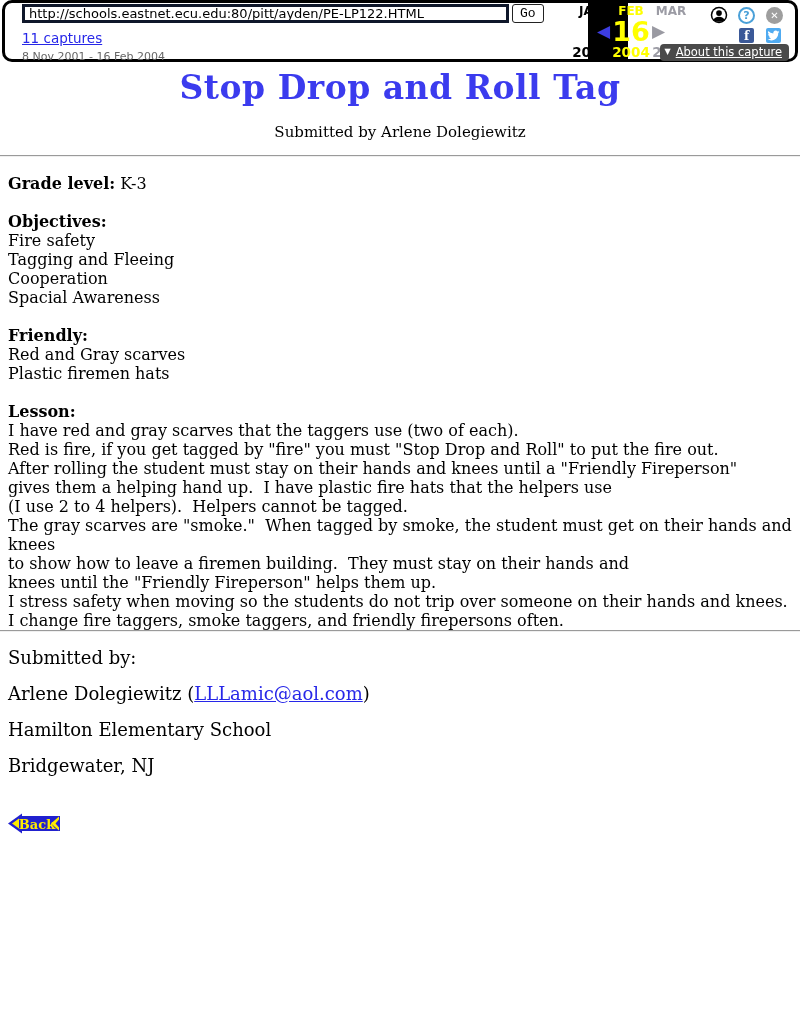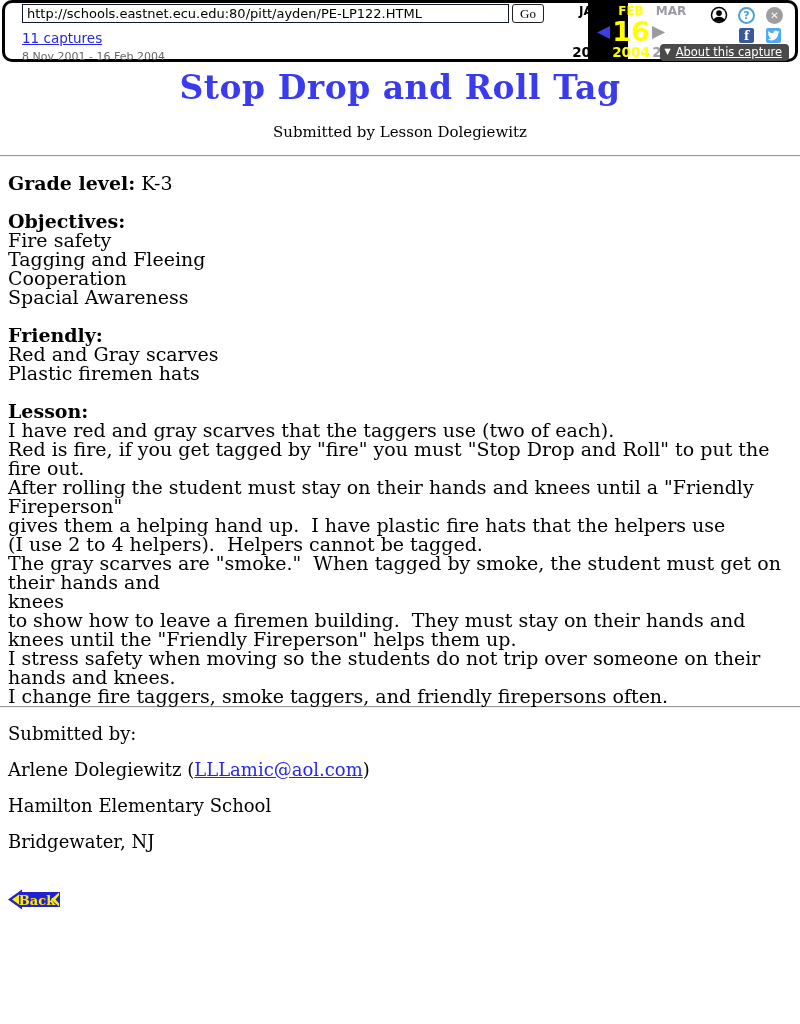--- a/index.html
+++ b/index.html
@@ -4,24 +4,24 @@
 <style>
   html,body{margin:0;padding:0;background:#fff;}
   body{width:800px;min-height:1024px;color:#000;font-family:"DejaVu Serif","Liberation Serif",serif;position:relative;}
 
   
   .wb-toolbar{position:relative;margin:0 2px;height:62px;box-sizing:border-box;
     background:#fff;border:3px solid #000;border-radius:10px;
     font-family:"DejaVu Sans","Liberation Sans",sans-serif;}
   .wb-left{position:absolute;left:17px;top:1px;}
   .wb-urlrow{display:flex;align-items:flex-start;gap:3px;}
-  .wb-url{width:487px;height:19px;box-sizing:border-box;border:1px solid #0f172a;border-radius:0;
+  .wb-url{width:487px;height:19px;box-sizing:border-box;border:3px solid #0f172a;border-radius:0;
     font-family:"DejaVu Sans","Liberation Sans",sans-serif;font-size:13px;padding:0 4px;color:#000;background:#fff;}
   .wb-go{height:19px;box-sizing:border-box;background:#fff;border:1px solid #222;border-radius:3px;
-    font-family:Liberation Serif, serif;font-size:13px;line-height:15px;padding:0 7px;color:#000;}
+    font-family:Liberation Mono, monospace;font-size:13px;line-height:15px;padding:0 7px;color:#000;}
   .wb-captures{display:inline-block;margin-top:7px;font-size:13.5px;font-weight:normal;
     color:var(--link_blue,#2727e8);text-decoration:underline;cursor:pointer;}
   .wb-range{margin-top:3px;font-size:11px;color:var(--range_gray,#666);}
 
   .wb-strip{position:absolute;left:583px;top:0;width:40px;height:56px;background:var(--black,#000);}
   .wb-cal{position:absolute;left:566px;top:0;width:120px;height:56px;display:grid;
     grid-template-columns:40px 40px 40px;grid-template-rows:15px 28px 13px;}
   .wb-cal a{display:block;text-align:center;text-decoration:none;cursor:pointer;}
   .wb-month{font-size:12px;font-weight:bold;line-height:16px;color:#000;}
   .wb-month.cur{color:var(--nav_yellow,#ff0);}
@@ -46,21 +46,21 @@
   .wb-about{position:absolute;right:6px;bottom:-2px;height:16px;padding:0 7px 1px 5px;background:var(--pill_gray,#4a4a4a);
     border-radius:4px;color:#fff;font-size:11.5px;line-height:16px;display:flex;align-items:center;gap:5px;cursor:pointer;}
   .wb-about .dd{font-size:8px;text-decoration:none;}
   .wb-about .lbl{text-decoration:underline;}
 
   
   .page-title{margin:6px 0 0;text-align:center;color:var(--title_blue,#3b3bee);
     font-size:33px;font-weight:bold;letter-spacing:.5px;}
   .page-sub{margin:16px 0 14px;text-align:center;font-size:15px;}
   hr.rule{border:none;border-top:1px solid #9a9a9a;border-bottom:1px solid #efefef;height:0;margin:0 -6px;}
-  .mainblock{margin:17px 8px 0;font-size:19px;line-height:19px;}
+  .mainblock{margin:17px 8px 0;font-size:16px;line-height:19px;}
   .line{white-space:pre-wrap;}
   .sp{height:19px;}
   .hr2{margin-top:9px;}
   .footerblock{margin:0 8px;font-size:18px;line-height:21px;}
   .footerblock p{margin:15px 0;}
   a.email{color:var(--link_blue,#2727e8);text-decoration:underline;cursor:pointer;}
   .backwrap{margin:37px 0 0 8px;}
   .backwrap a{display:inline-block;cursor:pointer;}
 </style>
 </head>
@@ -106,21 +106,21 @@
       <path fill="#fff" d="M23 5.1c-.8.4-1.7.7-2.6.8a4.6 4.6 0 0 0 2-2.6c-.9.5-1.9.9-2.9 1.1a4.5 4.5 0 0 0-7.8 4.1A12.8 12.8 0 0 1 2.4 3.8a4.5 4.5 0 0 0 1.4 6 4.4 4.4 0 0 1-2-.5v.1c0 2.2 1.5 4 3.6 4.4a4.5 4.5 0 0 1-2 .1 4.5 4.5 0 0 0 4.2 3.1A9 9 0 0 1 1 19a12.7 12.7 0 0 0 6.9 2c8.3 0 12.8-6.8 12.8-12.8v-.6c.9-.6 1.6-1.4 2.3-2.3z"></path>
     </svg>
   </span>
   <a class="wb-about">
     <span class="dd">▼</span>
     <span class="lbl">About this capture</span>
   </a>
 </div>
 
 <h1 class="page-title">Stop Drop and Roll Tag</h1>
-<p class="page-sub">Submitted by Lesson Dolegiewitz</p>
+<p class="page-sub">Submitted by Arlene Dolegiewitz</p>
 
 <hr class="rule">
 
 <div class="mainblock">
   <div class="line"><b>Grade level:</b><span> K-3</span></div>
   <div class="sp"></div>
 
   <div class="line"><b>Objectives:</b></div>
   <div class="line">Fire safety</div>
   <div class="line">Tagging and Fleeing</div>

